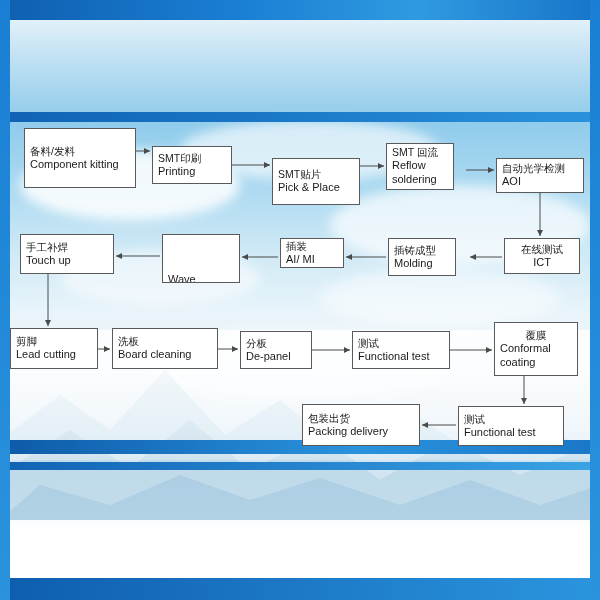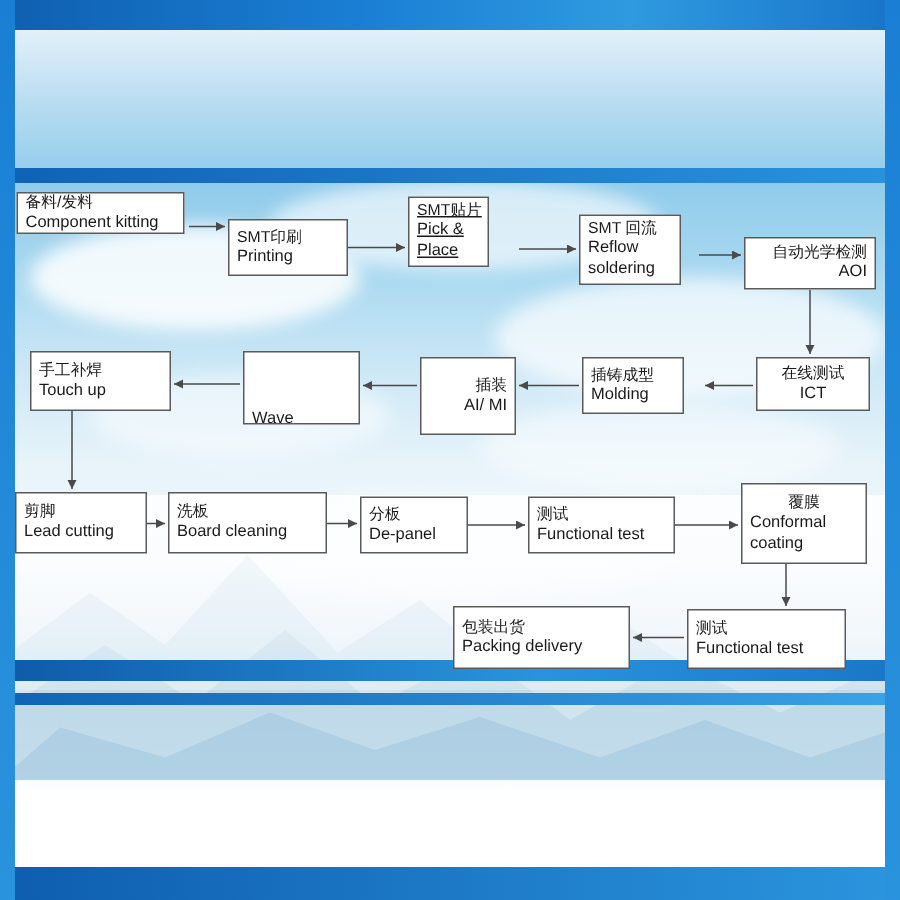--- a/index.html
+++ b/index.html
@@ -179,49 +179,49 @@
       <line x1="312" y1="350" x2="350" y2="350"></line>
       <line x1="450" y1="350" x2="492" y2="350"></line>
 
       <line x1="524" y1="376" x2="524" y2="404"></line>
 
       <line x1="456" y1="425" x2="422" y2="425"></line>
     </g>
   </svg>
 
   <div id="flow">
-    <div class="node" style="left:11px;  top:128px; width:112px; height:28px;justify-content:center;">
+    <div class="node" style="left:24px;  top:128px; width:112px; height:60px;justify-content:center;">
       <span class="cn">备料/发料</span>
       <span class="en">Component kitting</span>
     </div>
     <div class="node" style="left:152px; top:146px; width:80px;  height:38px;">
       <span class="cn">SMT印刷</span>
       <span class="en">Printing</span>
     </div>
-    <div class="node" style="left:272px; top:131px; width:54px;  height:47px;text-decoration:underline;">
+    <div class="node" style="left:272px; top:158px; width:88px;  height:47px;">
       <span class="cn">SMT贴片</span>
       <span class="en">Pick &amp; Place</span>
     </div>
     <div class="node" style="left:386px; top:143px; width:68px;  height:47px;">
       <span class="cn">SMT 回流</span>
       <span class="en">Reflow soldering</span>
     </div>
-    <div class="node" style="left:496px; top:158px; width:88px;  height:35px;text-align:right;">
+    <div class="node" style="left:496px; top:158px; width:88px;  height:35px;">
       <span class="cn">自动光学检测</span>
       <span class="en">AOI</span>
     </div>
     <div class="node" style="left:504px; top:238px; width:76px;  height:36px;text-align:center;">
       <span class="cn">在线测试</span>
       <span class="en">ICT</span>
     </div>
     <div class="node" style="left:388px; top:238px; width:68px;  height:38px;">
       <span class="cn">插铸成型</span>
       <span class="en">Molding</span>
     </div>
-    <div class="node" style="left:280px; top:238px; width:64px;  height:52px;text-align:right;">
+    <div class="node" style="left:280px; top:238px; width:64px;  height:30px;">
       <span class="cn">插装</span>
       <span class="en">AI/ MI</span>
     </div>
     <div class="node" style="left:162px; top:234px; width:78px;  height:49px;gap:43px;">
       <span class="cn">波峰焊接</span>
       <span class="en">Wave soldering</span>
     </div>
     <div class="node" style="left:20px;  top:234px; width:94px;  height:40px;">
       <span class="cn">手工补焊</span>
       <span class="en">Touch up</span>

